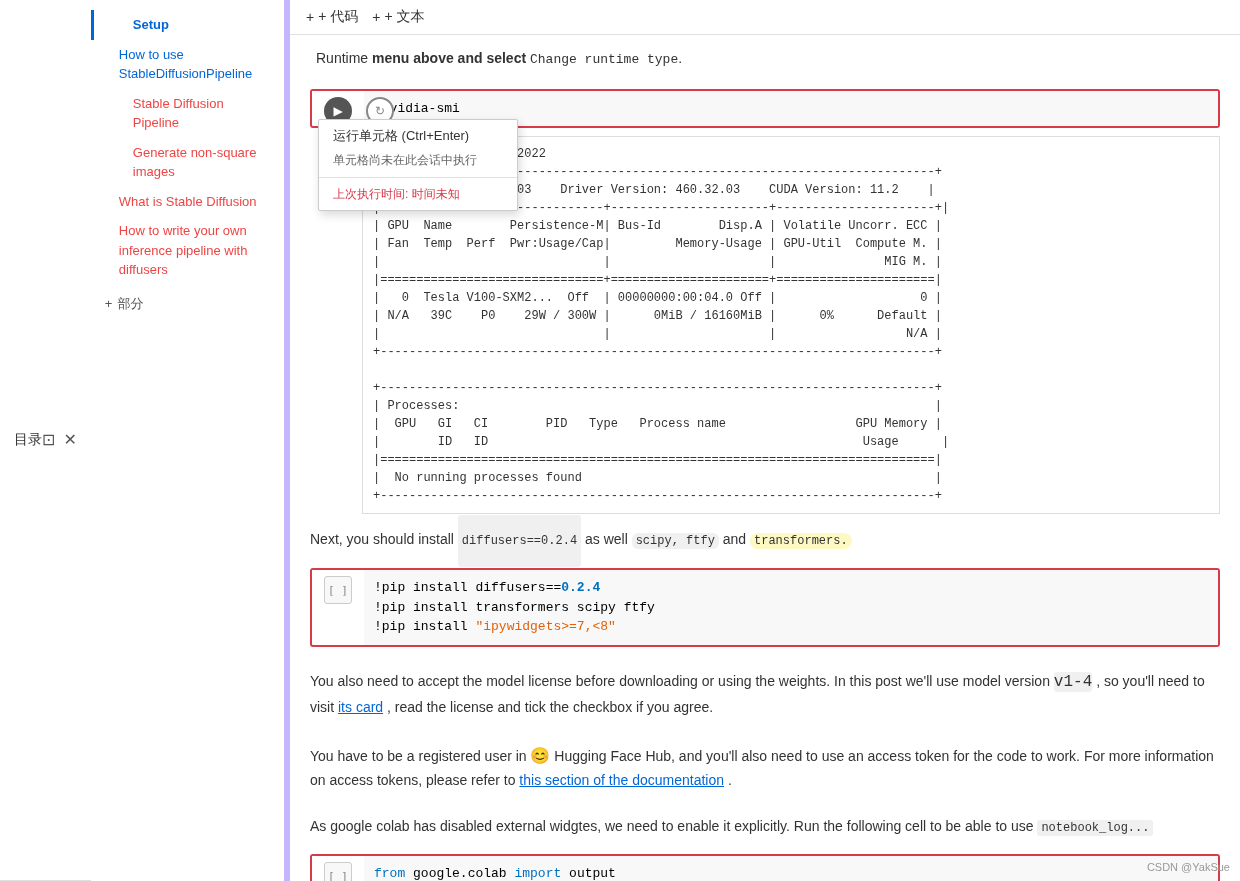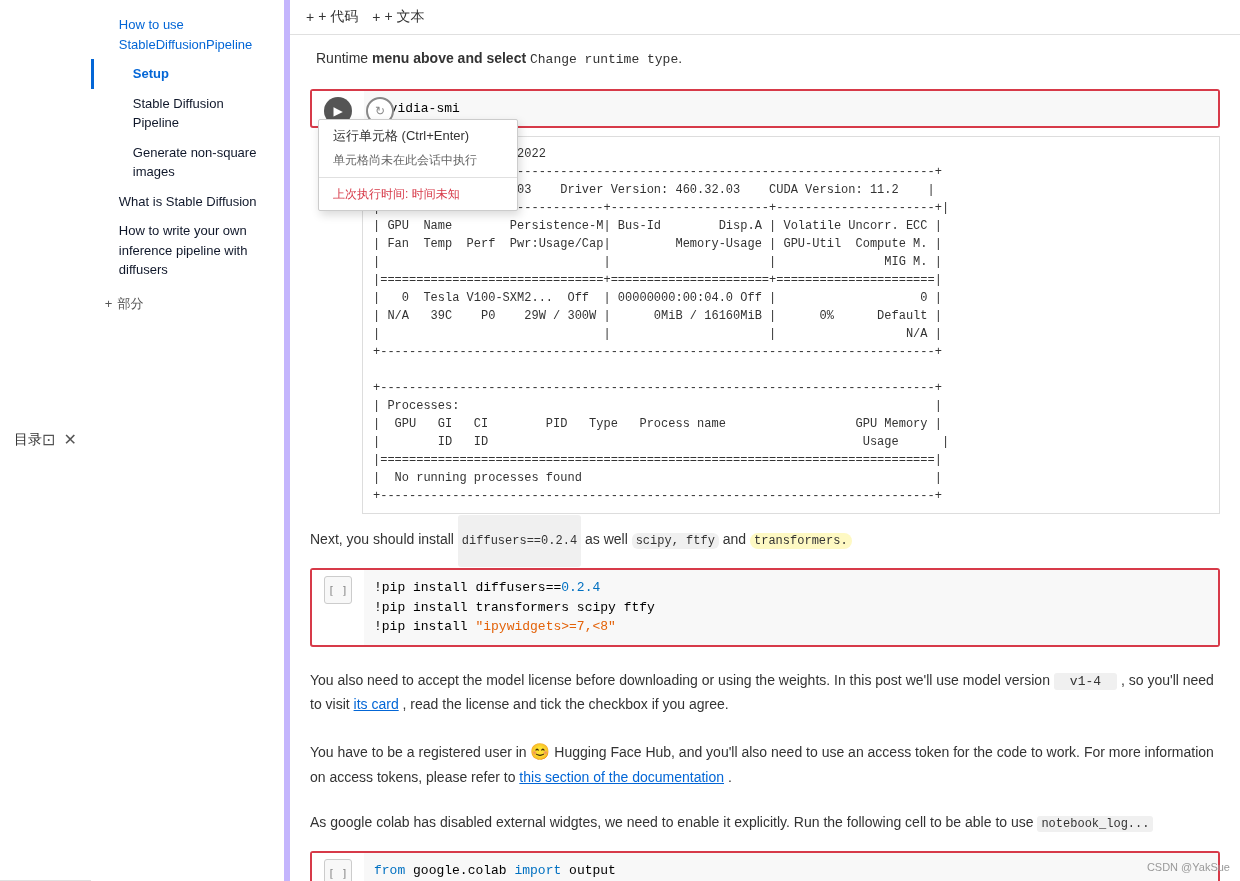--- a/index.html
+++ b/index.html
@@ -37,21 +37,21 @@
       line-height: 1;
     }
     .sidebar-content {
       padding: 10px 0;
       overflow-y: auto;
       flex: 1;
     }
     .sidebar-item {
       padding: 5px 14px;
       cursor: pointer;
-      color: #0f172a;
+      color: #ef4444;
       font-size: 13px;
       line-height: 1.5;
     }
     .sidebar-item.section-title {
       font-size: 13px;
       color: #333;
       display: flex;
       align-items: center;
       gap: 5px;
     }
@@ -275,26 +275,26 @@
   <div class="sidebar-header">
     <span>目录</span>
     <div class="sidebar-header-icons">
       <button class="sidebar-icon-btn">⊡</button>
       <button class="sidebar-icon-btn">✕</button>
     </div>
   </div>
   <div class="sidebar-content">
 
 
+    <div class="sidebar-item active-item">
+      <span>Setup</span>
+    </div>
+
     <div class="sidebar-item indent1 active-link">
       <span>How to use StableDiffusionPipeline</span>
-    </div>
-
-    <div class="sidebar-item active-item">
-      <span>Setup</span>
     </div>
 
     <div class="sidebar-item indent2">
       <span>Stable Diffusion Pipeline</span>
     </div>
 
     <div class="sidebar-item indent2">
       <span>Generate non-square images</span>
     </div>
 
@@ -384,29 +384,29 @@
       <code style="font-family:'Courier New',monospace;font-size:12px;background:#f0f0f0;padding:1px 4px;border-radius:6px;">scipy, ftfy</code>
       <span> and </span>
       <code style="font-family:'Courier New',monospace;font-size:12px;background:#fef9c3;padding:1px 4px;border-radius:8px;">transformers.</code>
     </div>
 
     <div class="code-cell">
       <div class="cell-gutter">
         <div class="run-btn-empty">[ ]</div>
       </div>
       <div class="cell-code">
-        <span>!pip install diffusers==<span style="color:#0070c1;font-weight:normal;">0.2.4</span></span><br>
+        <span>!pip install diffusers==<span style="color:#0070c1;font-weight:bold;">0.2.4</span></span><br>
         <span>!pip install transformers scipy ftfy</span><br>
         <span>!pip install <span style="color:#e36209;">"ipywidgets&gt;=7,&lt;8"</span></span>
       </div>
     </div>
 
     <div class="text-block">
       <span>You also need to accept the model license before downloading or using the weights. In this post we'll use model version </span>
-      <code style="font-family:'Courier New',monospace;font-size:13px;background:#f0f0f0;padding:1px 16px;border-radius:3px;">v1-4</code>
+      <code style="font-family:'Courier New',monospace;font-size:16px;background:#f0f0f0;padding:1px 0;border-radius:3px;">v1-4</code>
       <span>, so you'll need to visit </span>
       <a href="#">its card</a>
       <span>, read the license and tick the checkbox if you agree.</span>
     </div>
 
     <div class="text-block">
       <span>You have to be a registered user in </span>
       <span class="emoji-inline">😊</span>
       <span> Hugging Face Hub, and you'll also need to use an access token for the code to work. For more information on access tokens, please refer to </span>
       <a href="#">this section of the documentation</a>

